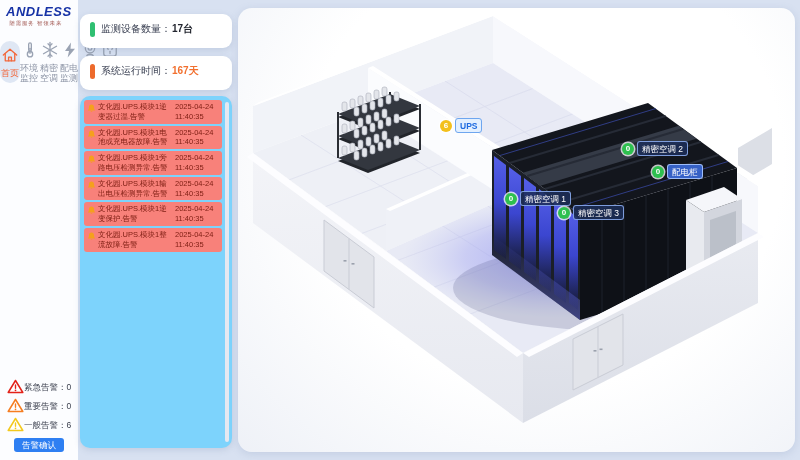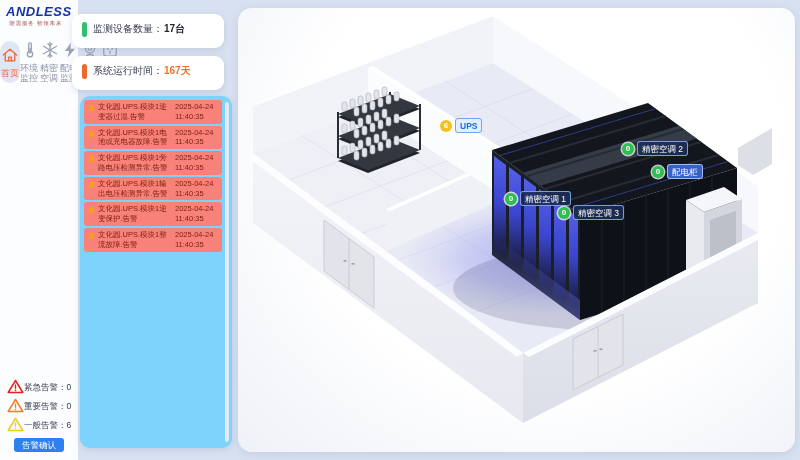--- a/index.html
+++ b/index.html
@@ -22,21 +22,21 @@
   .nav-item.active svg{stroke:#f2683c;}
   .nav-item.active .nav-label{color:#f2683c;}
   .nav-item svg .fillpart{fill:#9aa3b3;stroke:none;}
   
   .alarms{position:absolute;left:0;bottom:8px;width:78px;display:flex;flex-direction:column;align-items:center;}
   .alarm-row{display:flex;align-items:center;margin-bottom:4px;}
   .alarm-row svg{width:17px;height:15px;}
   .alarm-text{font-size:8.5px;color:#3a3f4d;line-height:10px;}
   .confirm-btn{margin-top:2px;width:50px;height:14px;background:#2e7ff2;color:#fff;border:none;border-radius:3px;font-size:8.5px;line-height:14px;padding:0;cursor:pointer;font-family:inherit;}
   
-  .stat-card{position:absolute;left:72px;width:152px;height:34px;background:#fff;border-radius:9px;
+  .stat-card{position:absolute;left:80px;width:152px;height:34px;background:#fff;border-radius:9px;
     box-shadow:0 2px 6px rgba(110,130,170,.22);display:flex;align-items:center;padding:0 0 4px 10px;box-sizing:border-box;}
   .stat-card.c1{top:14px;} .stat-card.c2{top:56px;}
   .accent-bar{width:5px;height:15px;border-radius:2.5px;margin-right:6px;flex:none;}
   .c1 .accent-bar{background:#2fbf71;} .c2 .accent-bar{background:#ed6a2c;}
   .stat-label{font-size:10px;color:#3c4254;}
   .stat-value{font-size:10px;color:#23262f;font-weight:bold;margin-left:1px;}
   .c2 .stat-value{color:#f2702f;}
   
   .alert-panel{position:absolute;left:80px;top:96px;width:152px;height:352px;background:#7dd3fc;border-radius:10px;
     box-shadow:0 2px 6px rgba(110,130,170,.22);padding:4px 10px 4px 4px;box-sizing:border-box;}

